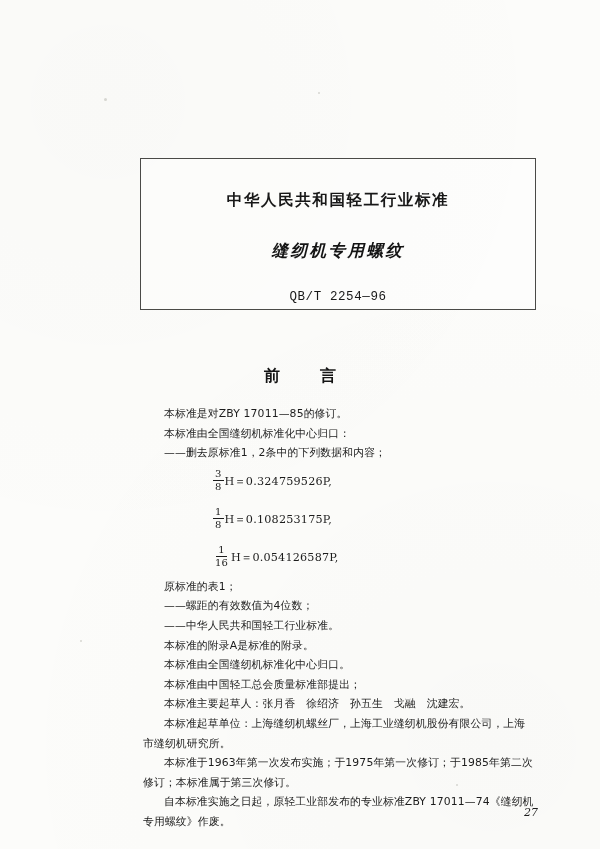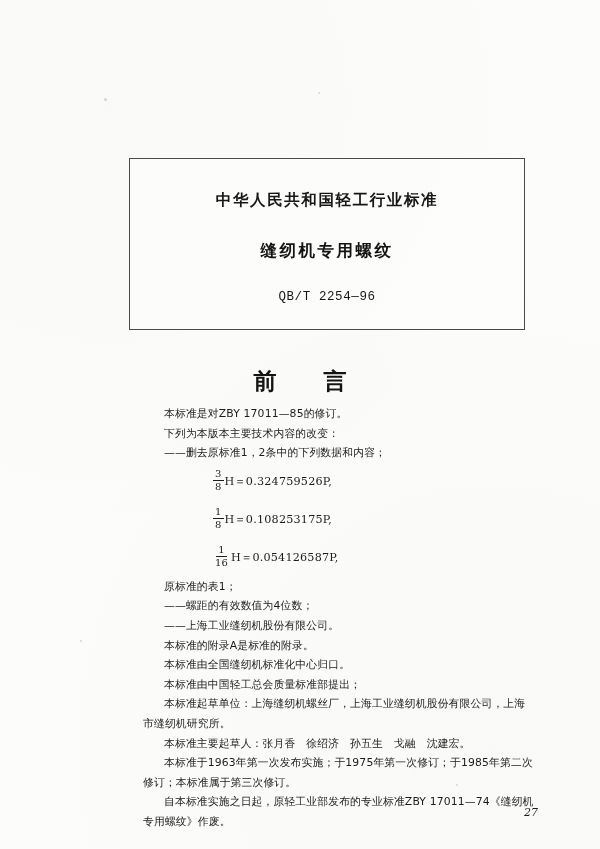--- a/index.html
+++ b/index.html
@@ -26,24 +26,24 @@
   .speck {
     position: absolute;
     background: #b9b9b3;
     border-radius: 50%;
     opacity: 0.55;
   }
 
   
   .title-box {
     position: absolute;
-    left: 129px;
+    left: 140px;
     top: 158px;
     width: 396px;
-    height: 172px;
+    height: 152px;
     border: 1px solid #4a4a47;
     box-sizing: border-box;
     background: rgba(255,255,255,0.35);
   }
   .title-box .inner {
     position: absolute;
     inset: 3px;
     border: 0;
   }
   .std-head {
@@ -60,41 +60,42 @@
   .std-name {
     position: absolute;
     top: 78px;
     left: 0;
     right: 0;
     text-align: center;
     font-size: 16.5px;
     font-weight: bold;
     letter-spacing: 2.5px;
     color: #141414;
+    font-style: italic;
   }
   .std-code {
     position: absolute;
     top: 128px;
     left: 0;
     right: 0;
     text-align: center;
     font-size: 12.5px;
     letter-spacing: 0.6px;
     color: #181818;
     font-family: Liberation Mono, monospace;
   }
 
   
   .foreword-title {
     position: absolute;
     top: 366px;
     left: 0;
     right: 0;
     text-align: center;
-    font-size: 23px;
+    font-size: 16px;
     font-weight: bold;
     letter-spacing: 12px;
     text-indent: 12px;
     color: #141414;
   }
 
   .body-text {
     position: absolute;
     left: 143px;
     top: 404px;
@@ -172,21 +173,21 @@
       <div class="std-head">中华人民共和国轻工行业标准</div>
       <div class="std-name">缝纫机专用螺纹</div>
       <div class="std-code">QB/T 2254—96</div>
     </div>
   </div>
 
   <div class="foreword-title">前　言</div>
 
   <div class="body-text">
     <p class="ind1">本标准是对ZBY 17011—85的修订。</p>
-    <p class="ind1">下列为本版本主要技术内容的改变：</p>
+    <p class="ind1">本标准由全国缝纫机标准化中心归口：</p>
     <p class="ind2">——删去原标准1，2条中的下列数据和内容；</p>
 
     <div class="eq">
       <span class="frac">
         <span class="num">3</span>
         <span class="den">8</span>
       </span>
       <span class="eq-rest">H＝0.324759526P,</span>
     </div>
 
@@ -201,24 +202,24 @@
     <div class="eq">
       <span class="frac">
         <span class="num">1</span>
         <span class="den">16</span>
       </span>
       <span class="eq-rest">H＝0.054126587P,</span>
     </div>
 
     <p class="ind2">原标准的表1；</p>
     <p class="ind2">——螺距的有效数值为4位数；</p>
-    <p class="ind2">——上海工业缝纫机股份有限公司。</p>
+    <p class="ind2">——中华人民共和国轻工行业标准。</p>
     <p class="ind1">本标准的附录A是标准的附录。</p>
     <p class="ind1">本标准由全国缝纫机标准化中心归口。</p>
     <p class="ind1">本标准由中国轻工总会质量标准部提出；</p>
+    <p class="ind1">本标准主要起草人：张月香　徐绍济　孙五生　戈融　沈建宏。</p>
     <p class="ind1 wrap">本标准起草单位：上海缝纫机螺丝厂，上海工业缝纫机股份有限公司，上海市缝纫机研究所。</p>
-    <p class="ind1">本标准主要起草人：张月香　徐绍济　孙五生　戈融　沈建宏。</p>
     <p class="ind1 wrap">本标准于1963年第一次发布实施；于1975年第一次修订；于1985年第二次修订；本标准属于第三次修订。</p>
     <p class="ind1 wrap">自本标准实施之日起，原轻工业部发布的专业标准ZBY 17011—74《缝纫机专用螺纹》作废。</p>
   </div>
 
   <div class="page-number">27</div>
 </div>
 
 </body></html>

